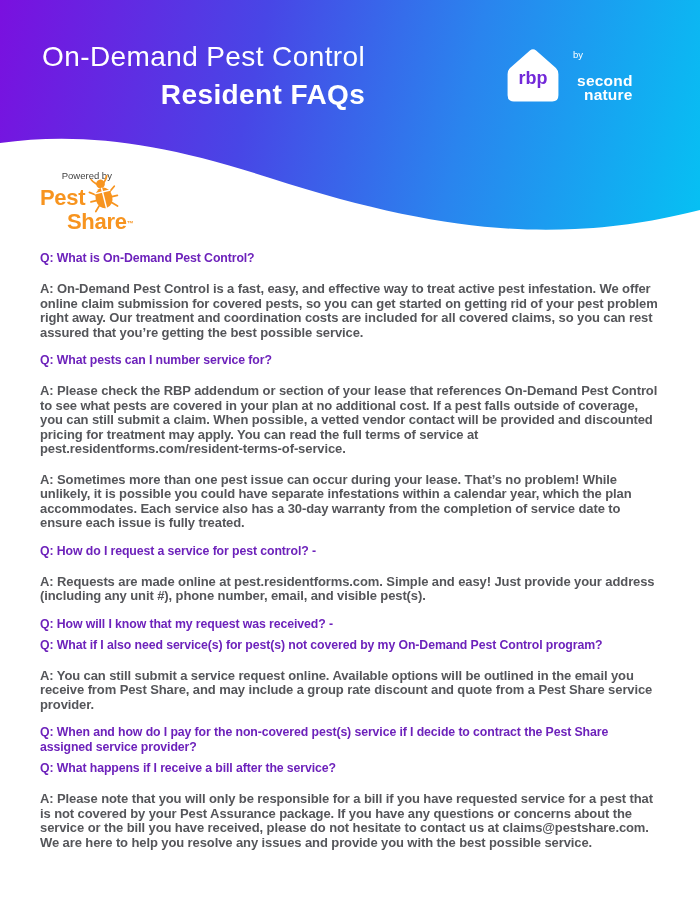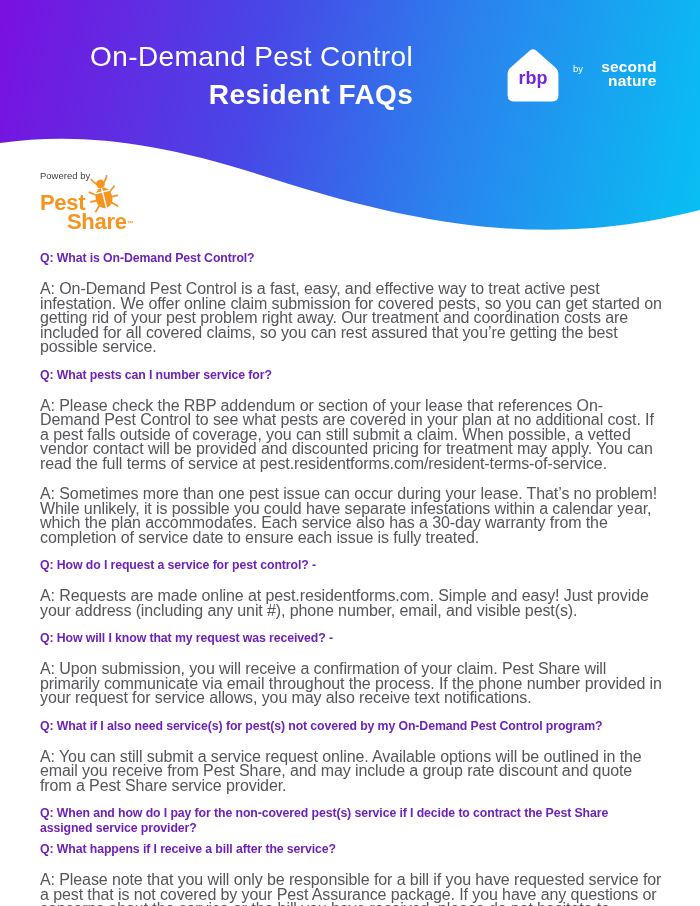--- a/index.html
+++ b/index.html
@@ -8,44 +8,44 @@
     --teal:#2fc0cc; --powered-label:#3f3f3f; --white:#ffffff;
   }
   *{margin:0;padding:0;box-sizing:border-box;}
   body{background:#e8e8e8;font-family:"Liberation Sans",sans-serif;}
   .page{width:700px;height:906px;background:#fff;position:relative;overflow:hidden;margin:0 auto;}
 
   
   .hero{position:relative;width:700px;height:235px;
         background:linear-gradient(102deg,var(--grad-start) 0%,var(--grad-mid1) 36%,var(--grad-mid2) 65%,var(--grad-end) 100%);}
   .hero-titles{position:absolute;left:42px;top:40px;color:var(--white);}
-  .title1{font-size:28px;font-weight:400;letter-spacing:.4px;line-height:34px;margin-left:48px;}
+  .title1{font-size:28px;font-weight:400;letter-spacing:.4px;line-height:34px;}
   .title2{font-size:28px;font-weight:700;letter-spacing:.4px;line-height:34px;margin-top:4px;text-align:right;}
 
   .brand{position:absolute;left:502px;top:45px;display:flex;align-items:center;gap:9px;text-align:right;}
   .rbp-mark{display:block;}
-  .sn{display:flex;align-items:flex-start;gap:14px;color:var(--white);margin-top:-4px;}
+  .sn{display:flex;align-items:flex-start;gap:14px;color:var(--white);margin-top:-4px;flex-direction:column;}
   .sn .by{font-size:9.5px;font-weight:400;margin-top:3px;}
   .sn-lines{font-size:15.5px;font-weight:700;line-height:14px;letter-spacing:.2px;}
   .sn-l2{padding-left:11px;}
 
   .wave{position:absolute;left:0;bottom:0;width:700px;height:105px;display:block;}
 
   .powered{position:absolute;left:40px;top:170px;}
-  .powered-label{font-size:9.5px;color:var(--powered-label);font-weight:400;margin-bottom:2px;}
-  .ps-row{display:flex;align-items:flex-end;}
+  .powered-label{font-size:9.5px;color:var(--powered-label);font-weight:400;margin-bottom:2px;text-align:center;}
+  .ps-row{display:flex;align-items:center;}
   .ps-word{color:var(--orange);font-weight:700;font-size:22px;line-height:20px;letter-spacing:-.3px;}
   .beetle{margin-left:2px;margin-top:-8px;}
   .ps-row2{margin-left:27px;margin-top:-1px;display:flex;align-items:center;}
   .tm{color:var(--orange);font-size:7px;font-weight:700;margin-top:2px;}
 
   
   .faq{padding:16px 38px 0 40px;}
   .faq-item .q{color:var(--question);font-size:12.3px;font-weight:700;line-height:15px;letter-spacing:-.1px;margin:0 0 6px;max-width:625px;}
-  .faq-item .a{color:var(--answer);font-size:16px;font-weight:400;line-height:14.5px;letter-spacing:-.1px;margin:16px 0 13px;max-width:628px;}
+  .faq-item .a{color:var(--answer);font-size:13px;font-weight:700;line-height:14.5px;letter-spacing:-.1px;margin:16px 0 13px;max-width:628px;}
 </style>
 </head>
 <body>
 
 <div class="page">
 
   <header class="hero">
     <div class="hero-titles">
       <div class="title1">On-Demand Pest Control</div>
       <div class="title2">Resident FAQs</div>
@@ -103,21 +103,20 @@
     </section>
     <section class="faq-item">
       <p class="a">A: Sometimes more than one pest issue can occur during your lease. That’s no problem! While unlikely, it is possible you could have separate infestations within a calendar year, which the plan accommodates. Each service also has a 30-day warranty from the completion of service date to ensure each issue is fully treated.</p>
     </section>
     <section class="faq-item">
       <h3 class="q">Q: How do I request a service for pest control? -</h3>
       <p class="a">A: Requests are made online at pest.residentforms.com. Simple and easy! Just provide your address (including any unit #), phone number, email, and visible pest(s).</p>
     </section>
     <section class="faq-item">
       <h3 class="q">Q: How will I know that my request was received? -</h3>
-      <p class="a">A: Upon submission, you will receive a confirmation of your claim. Pest Share will primarily communicate via email throughout the process. If the phone number provided in your request for service allows, you may also receive text notifications.</p>
     </section>
     <section class="faq-item">
       <h3 class="q">Q: What if I also need service(s) for pest(s) not covered by my On-Demand Pest Control program?</h3>
       <p class="a">A: You can still submit a service request online. Available options will be outlined in the email you receive from Pest Share, and may include a group rate discount and quote from a Pest Share service provider.</p>
     </section>
     <section class="faq-item">
       <h3 class="q">Q: When and how do I pay for the non-covered pest(s) service if I decide to contract the Pest Share assigned service provider?</h3>
     </section>
     <section class="faq-item">
       <h3 class="q">Q: What happens if I receive a bill after the service?</h3>

